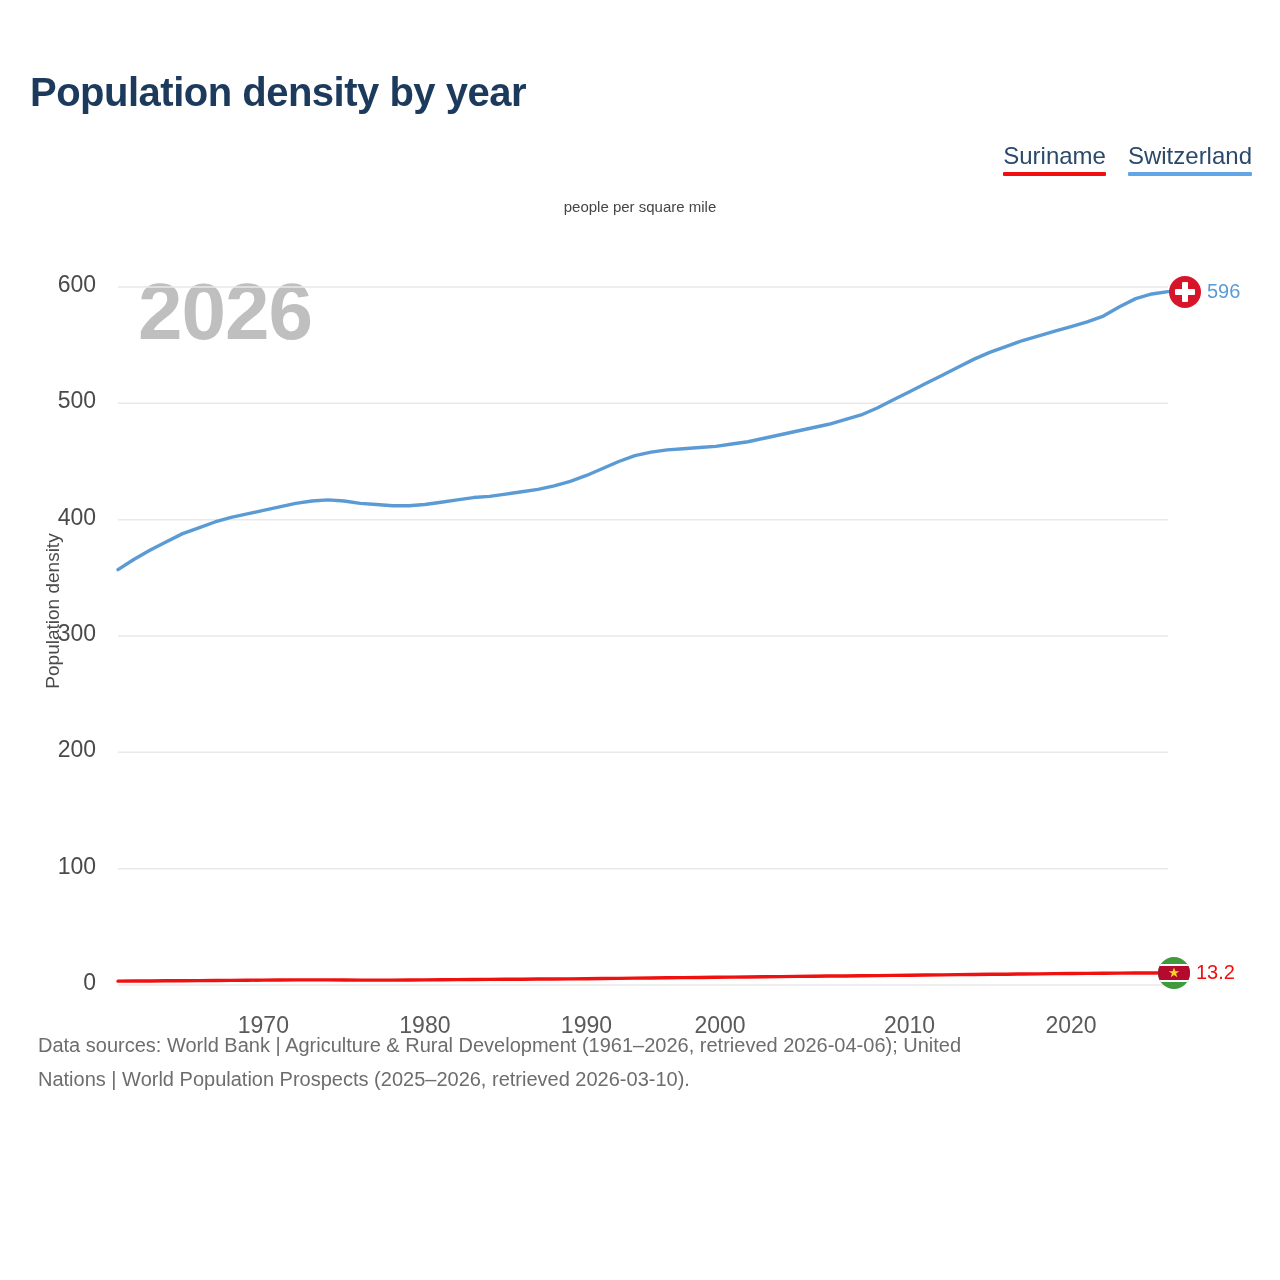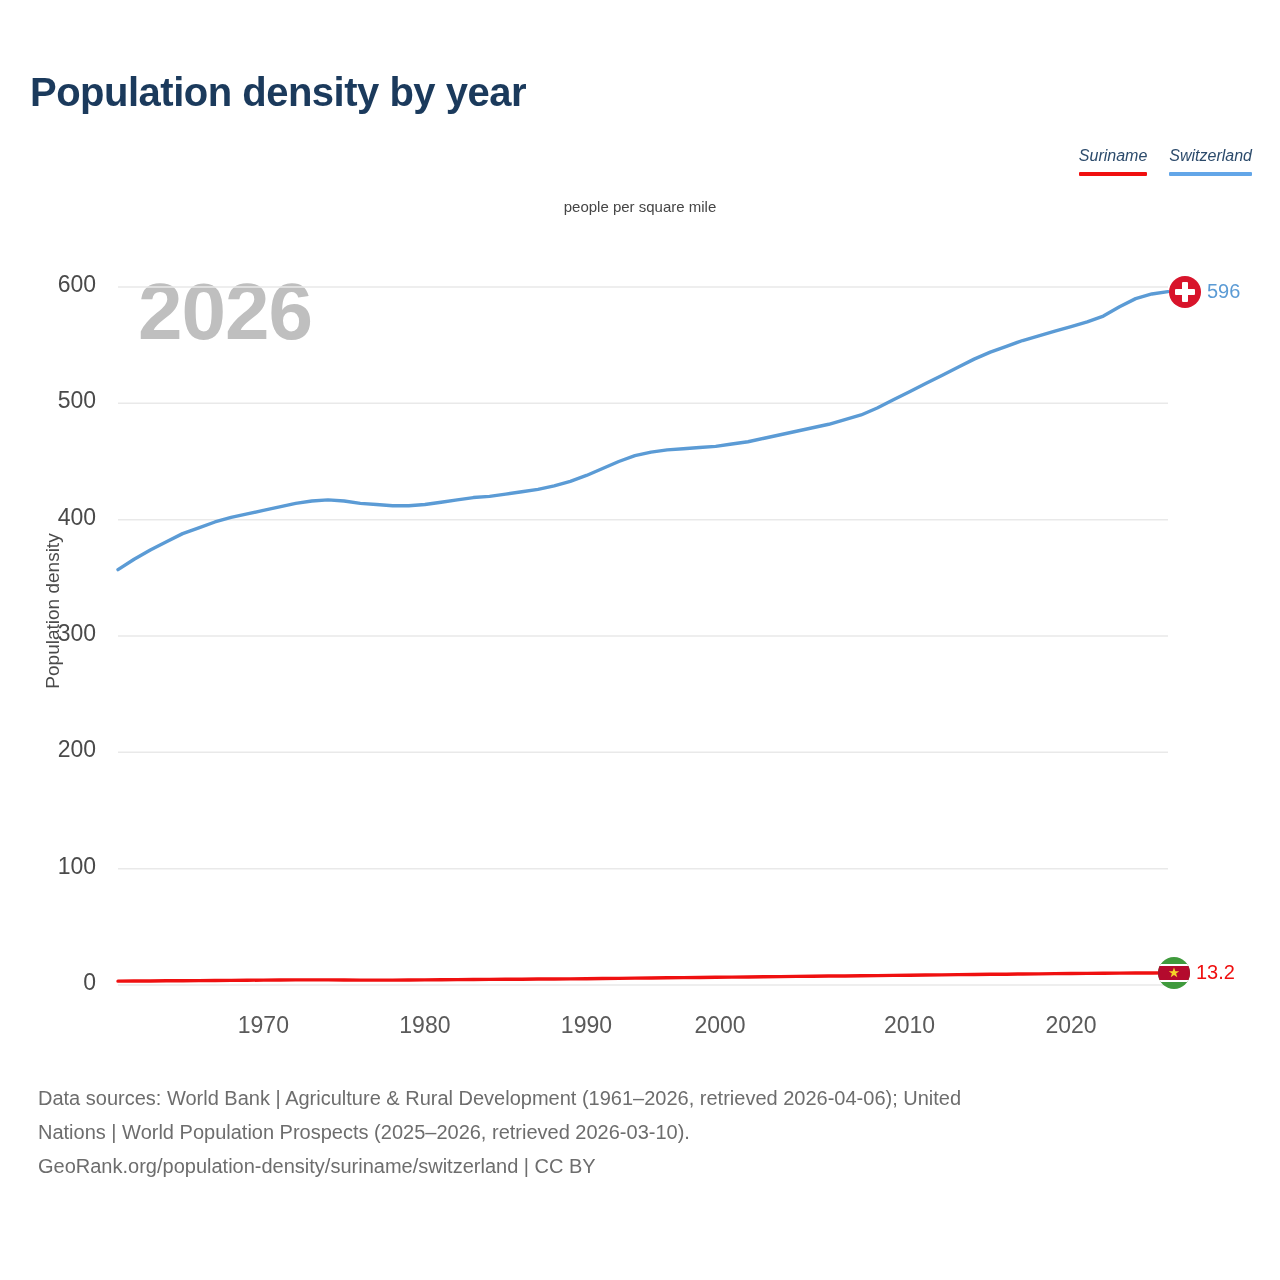--- a/index.html
+++ b/index.html
@@ -41,26 +41,25 @@
     gap: 22px;
     align-items: flex-start;
   }
   .legend-item {
     display: flex;
     flex-direction: column;
     align-items: stretch;
     cursor: pointer;
   }
   .legend-label {
-    font-size: 16px;
+    font-size: 24px;
     color: #2b4a6b;
     line-height: 26px;
     white-space: nowrap;
     text-align: center;
-    font-style: italic;
   }
   .legend-rule {
     height: 4px;
     margin-top: 3px;
     border-radius: 1px;
   }
   .legend-rule.suriname { background: #f00f0f; }
   .legend-rule.switzerland { background: #63a6e8; }
 
   
@@ -161,21 +160,21 @@
     font-size: 20px;
     white-space: nowrap;
   }
   .value-ch { color: #5b9bd5; }
   .value-sr { color: #ef1010; }
 
   
   .footer {
     position: absolute;
     left: 38px;
-    top: 1081px;
+    top: 1028px;
     width: 1215px;
     font-size: 20px;
     line-height: 34px;
     color: #6d6d6d;
   }
   .footer div { white-space: normal; }
 </style>
 </head>
 <body>
 
@@ -250,16 +249,15 @@
       <svg width="32" height="32" viewBox="0 0 32 32" style="position:absolute;left:0;top:0">
         <polygon points="16,10.5 17.4,14.2 21.3,14.2 18.1,16.5 19.3,20.2 16,17.9 12.7,20.2 13.9,16.5 10.7,14.2 14.6,14.2" fill="#f5d328"></polygon>
       </svg>
     </span>
     <span class="endpoint-value value-sr">13.2</span>
   </div>
 
   <div class="footer">
     <div>Data sources: World Bank | Agriculture &amp; Rural Development (1961–2026, retrieved 2026-04-06); United</div>
     <div>Nations | World Population Prospects (2025–2026, retrieved 2026-03-10).</div>
-    <div>GeoRank.org/population-density/suriname/switzerland | CC BY</div>
   </div>
 
 </div>
 
 </body></html>

